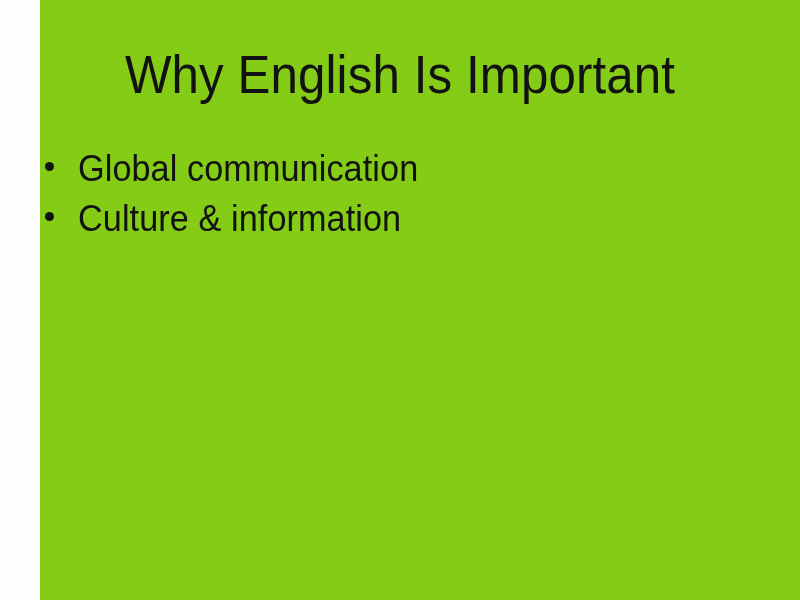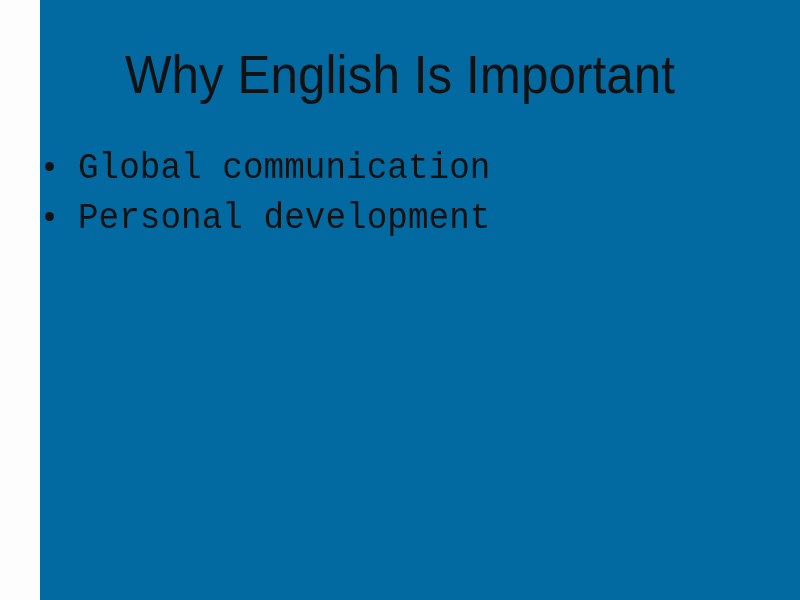--- a/index.html
+++ b/index.html
@@ -10,21 +10,21 @@
   }
 
   body {
     font-family: "Liberation Sans", "DejaVu Sans", sans-serif;
   }
 
   #slide-root {
     position: relative;
     width: 800px;
     height: 600px;
-    background: #0369a1;
+    background: #84cc16;
     overflow: hidden;
     box-sizing: border-box;
   }
 
   
   #slide-root::before {
     content: "";
     position: absolute;
     left: 0;
     top: 0;
@@ -53,21 +53,20 @@
 
   
   .body-list {
     position: absolute;
     left: 0;
     top: 148px;
     width: 704px;
     margin: 0;
     padding: 0;
     list-style: none;
-    font-family: Liberation Mono, monospace;
   }
 
   .bullet-row {
     position: relative;
     height: 50px;
     display: flex;
     align-items: flex-start;
   }
 
   .bullet-marker {
@@ -102,21 +101,21 @@
   <div class="slide-title">Why English Is Important</div>
 
   <ul class="body-list">
 
     <li class="bullet-row">
       <span class="bullet-marker"></span>
       <span class="bullet-text">Global communication</span>
     </li>
 
 
-
     <li class="bullet-row">
       <span class="bullet-marker"></span>
-      <span class="bullet-text">Personal development</span>
+      <span class="bullet-text">Culture &amp; information</span>
     </li>
+
 
   </ul>
 
 </div>
 
 </body></html>

